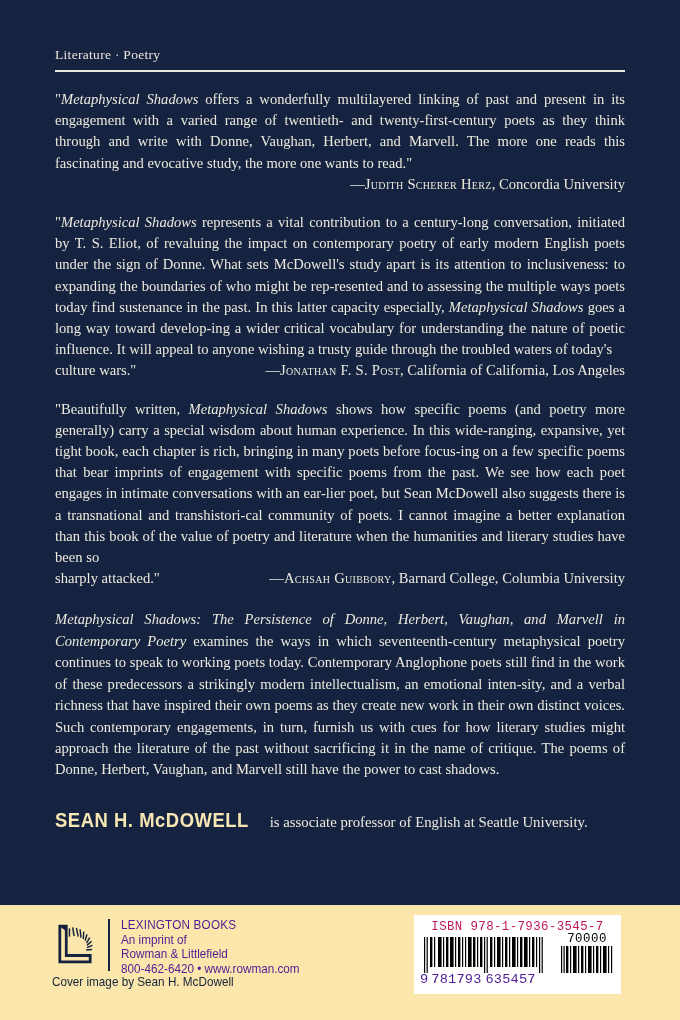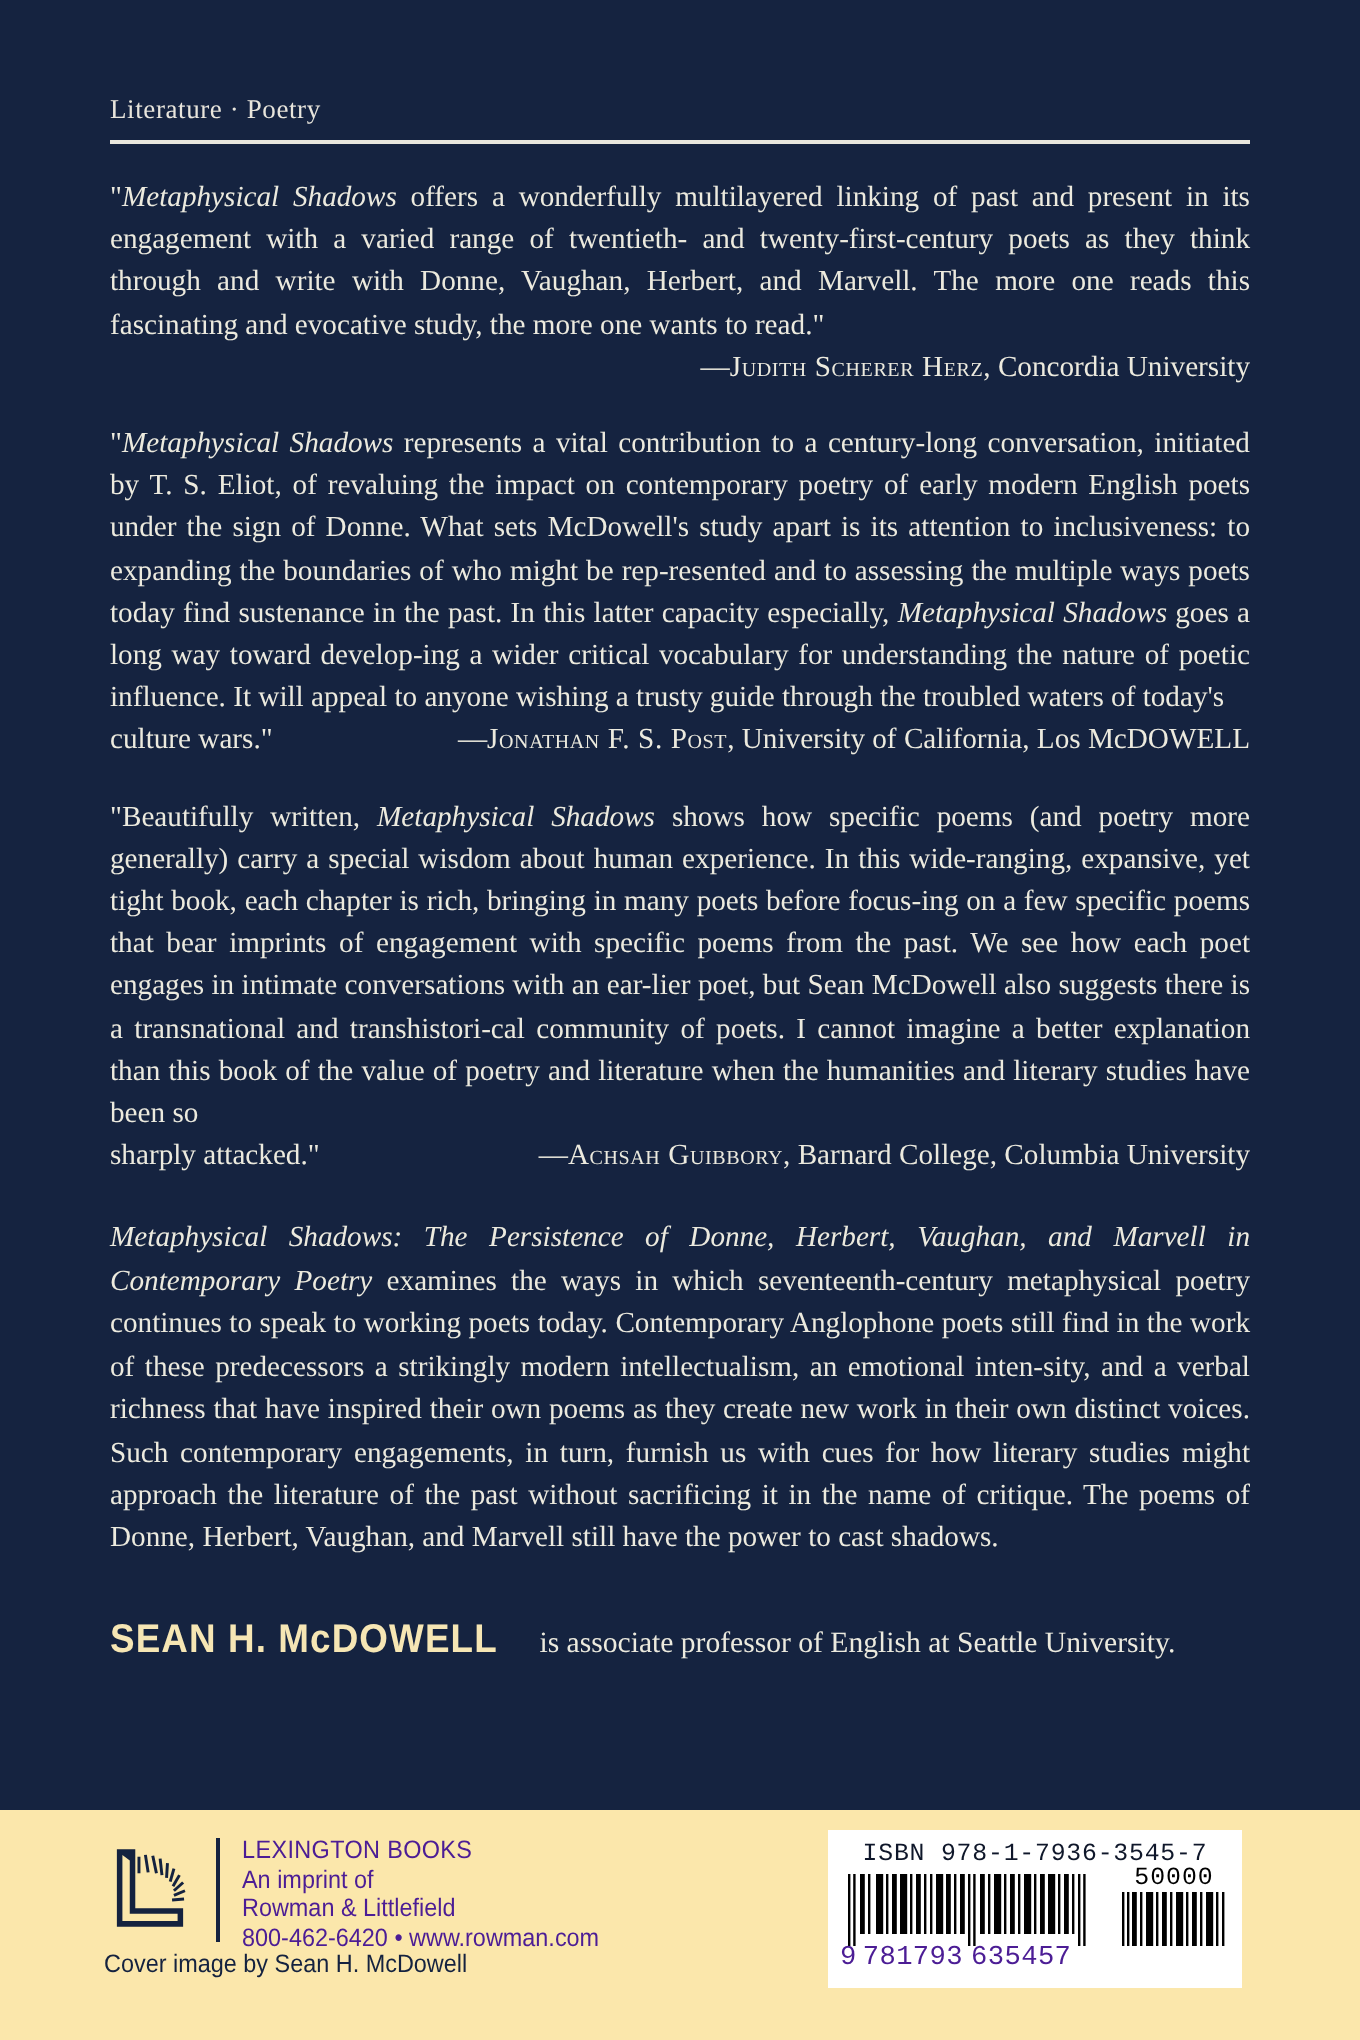--- a/index.html
+++ b/index.html
@@ -189,21 +189,21 @@
 
   #isbn-text {
     position: absolute;
     left: 0;
     top: 5px;
     width: 100%;
     text-align: center;
     font-family: "Liberation Mono", "DejaVu Sans Mono", monospace;
     font-size: 12.4px;
     letter-spacing: 0.4px;
-    color: #0f172a;
+    color: #be185d;
     white-space: nowrap;
   }
 
   #ean-main {
     position: absolute;
     left: 10px;
     top: 22px;
     width: 124px;
     height: 36px;
   }
@@ -251,21 +251,21 @@
 
     <div class="blurb">
       <p><span>"</span><i>Metaphysical Shadows</i><span> offers a wonderfully multilayered linking of past and present in its engagement with a varied range of twentieth- and twenty-first-century poets as they think through and write with Donne, Vaughan, Herbert, and Marvell. The more one reads this fascinating and evocative study, the more one wants to read."</span></p>
       <span class="attrib-line"><span>—</span><span class="smallcaps">Judith Scherer Herz</span><span>, Concordia University</span></span>
     </div>
 
     <div class="blurb">
       <p><span>"</span><i>Metaphysical Shadows</i><span> represents a vital contribution to a century-long conversation, initiated by T. S. Eliot, of revaluing the impact on contemporary poetry of early modern English poets under the sign of Donne. What sets McDowell's study apart is its attention to inclusiveness: to expanding the boundaries of who might be rep-resented and to assessing the multiple ways poets today find sustenance in the past. In this latter capacity especially, </span><i>Metaphysical Shadows</i><span> goes a long way toward develop-ing a wider critical vocabulary for understanding the nature of poetic influence. It will appeal to anyone wishing a trusty guide through the troubled waters of today's</span></p>
       <div class="blurb-tail">
         <span class="tail-text">culture wars."</span>
-        <span class="tail-attrib"><span>—</span><span class="smallcaps">Jonathan F. S. Post</span><span>, University of California, Los McDOWELL</span></span>
+        <span class="tail-attrib"><span>—</span><span class="smallcaps">Jonathan F. S. Post</span><span>, California of California, Los Angeles</span></span>
       </div>
     </div>
 
     <div class="blurb">
       <p><span>"Beautifully written, </span><i>Metaphysical Shadows</i><span> shows how specific poems (and poetry more generally) carry a special wisdom about human experience. In this wide-ranging, expansive, yet tight book, each chapter is rich, bringing in many poets before focus-ing on a few specific poems that bear imprints of engagement with specific poems from the past. We see how each poet engages in intimate conversations with an ear-lier poet, but Sean McDowell also suggests there is a transnational and transhistori-cal community of poets. I cannot imagine a better explanation than this book of the value of poetry and literature when the humanities and literary studies have been so</span></p>
       <div class="blurb-tail">
         <span class="tail-text">sharply attacked."</span>
         <span class="tail-attrib"><span>—</span><span class="smallcaps">Achsah Guibbory</span><span>, Barnard College, Columbia University</span></span>
       </div>
     </div>
@@ -350,21 +350,21 @@
           <rect x="96" y="0" width="2.4" height="30"></rect>
           <rect x="100" y="0" width="3.6" height="30"></rect>
           <rect x="105" y="0" width="1.2" height="30"></rect>
           <rect x="108" y="0" width="2.4" height="30"></rect>
           <rect x="112" y="0" width="1.2" height="30"></rect>
           <rect x="115" y="0" width="1.2" height="36"></rect>
           <rect x="117.6" y="0" width="1.2" height="36"></rect>
         </g>
       </svg>
 
-      <div id="addon-digits">50000</div>
+      <div id="addon-digits">70000</div>
 
       <svg id="ean-addon" viewBox="0 0 52 27" preserveAspectRatio="none">
         <g fill="#000">
           <rect x="0" y="0" width="1.2" height="27"></rect>
           <rect x="2.5" y="0" width="1.2" height="27"></rect>
           <rect x="5" y="0" width="2.4" height="27"></rect>
           <rect x="9" y="0" width="1.2" height="27"></rect>
           <rect x="12" y="0" width="3.6" height="27"></rect>
           <rect x="17" y="0" width="1.2" height="27"></rect>
           <rect x="20" y="0" width="2.4" height="27"></rect>

